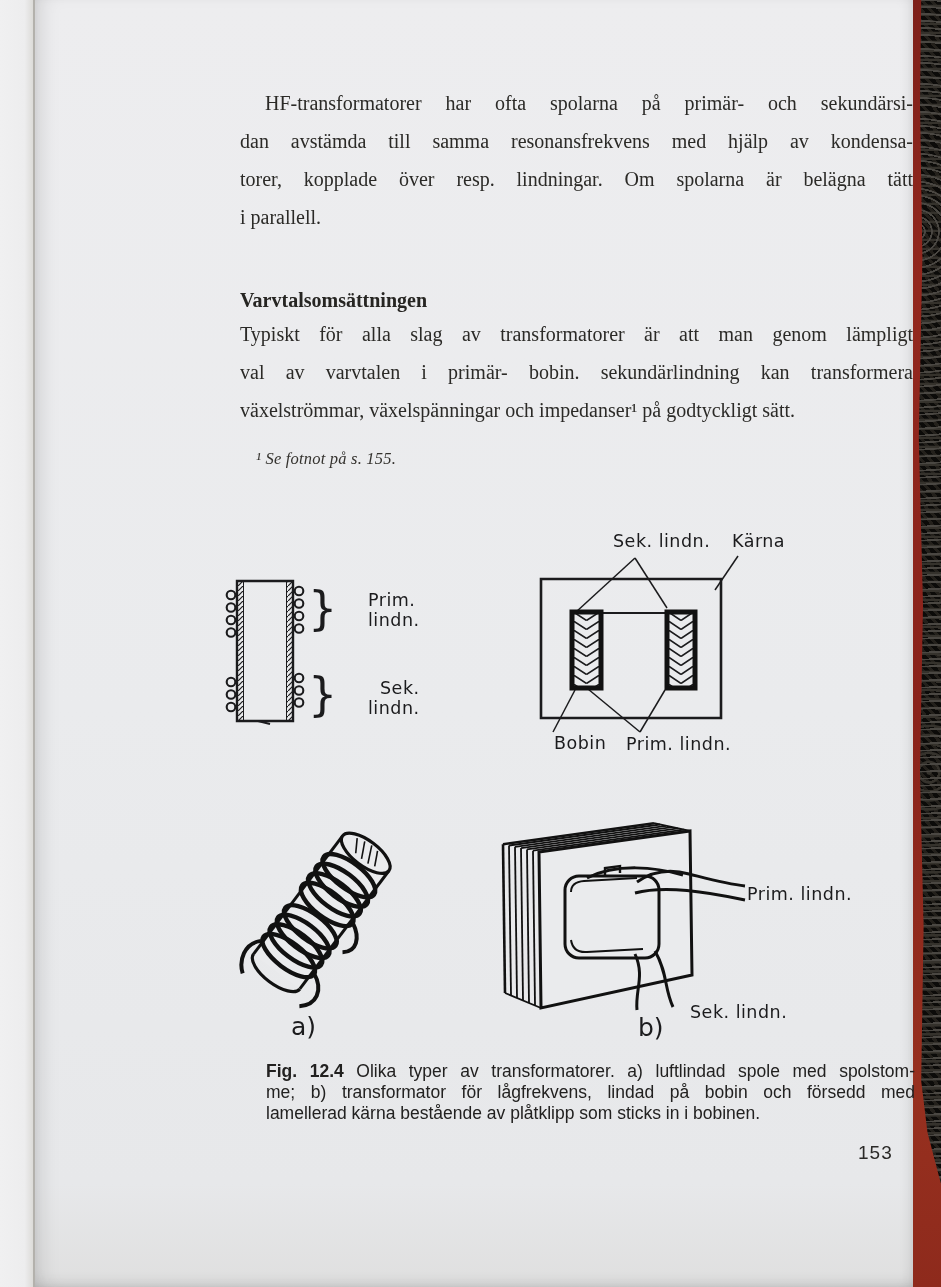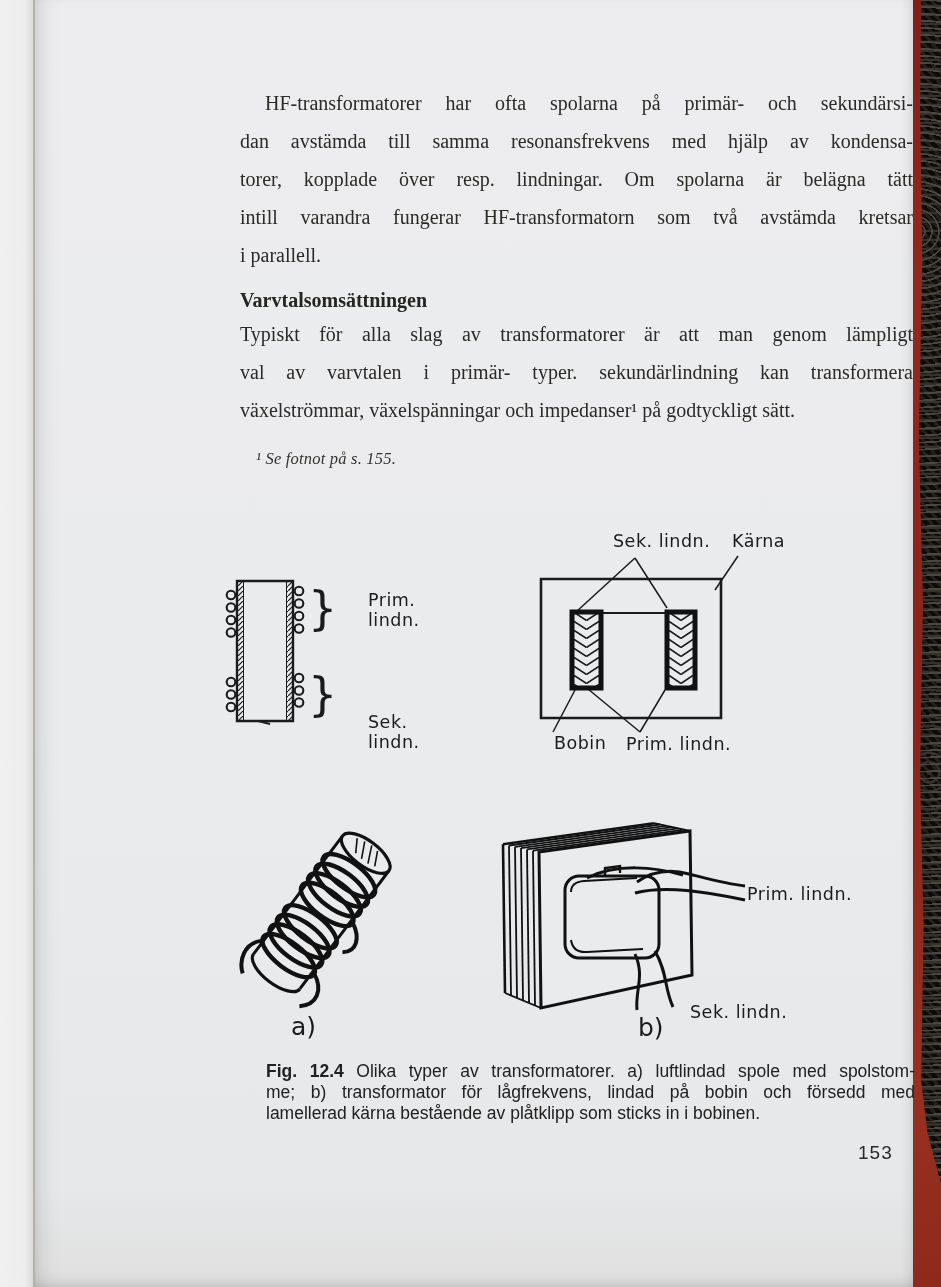--- a/index.html
+++ b/index.html
@@ -59,29 +59,28 @@
   <div class="backdrop"></div>
   <div class="cover"></div>
   <div class="underpage"></div>
 
   <div class="page">
 
     <div class="abs body-text" style="top:84px;">
       <div class="bline jline indent">HF-transformatorer har ofta spolarna på primär- och sekundärsi-</div>
       <div class="bline jline">dan avstämda till samma resonansfrekvens med hjälp av kondensa-</div>
       <div class="bline jline">torer, kopplade över resp. lindningar. Om spolarna är belägna tätt</div>
-      <div class="bline jline">intill varandra fungerar HF-transformatorn som två avstämda kretsar</div>
       <div class="bline">i parallell.</div>
     </div>
 
     <div class="abs heading" style="left:205px;top:285px;">Varvtalsomsättningen</div>
 
     <div class="abs body-text" style="top:315px;">
       <div class="bline jline">Typiskt för alla slag av transformatorer är att man genom lämpligt</div>
-      <div class="bline jline">val av varvtalen i primär- typer. sekundärlindning kan transformera</div>
+      <div class="bline jline">val av varvtalen i primär- bobin. sekundärlindning kan transformera</div>
       <div class="bline">växelströmmar, växelspänningar och impedanser¹ på godtyckligt sätt.</div>
     </div>
 
     <div class="abs footnote" style="left:205px;top:449px;margin-left:16px;">¹ Se fotnot på s. 155.</div>
 
     <svg style="left:183px;top:576px;" width="120" height="152" viewBox="0 0 120 152">
       <defs>
         <pattern id="hatchA" width="5" height="5" patternUnits="userSpaceOnUse">
           <path d="M0,5 L5,0" stroke="#1b1b1d" stroke-width="1.2" fill="none"></path>
         </pattern>
@@ -106,21 +105,21 @@
         <circle cx="81" cy="102" r="4.3"></circle>
           <circle cx="81" cy="114.5" r="4.3"></circle>
           <circle cx="81" cy="126.5" r="4.3"></circle>
       </g>
       <path d="M40,145 L52,148" stroke="#1b1b1d" stroke-width="2" fill="none"></path>
       <text x="90" y="48" font-size="46" font-family="DejaVu Sans, sans-serif" fill="#1b1b1d">}</text>
       <text x="90" y="134" font-size="46" font-family="DejaVu Sans, sans-serif" fill="#1b1b1d">}</text>
     </svg>
     <div class="dlabel" style="left:333px;top:590px;">Prim.
 lindn.</div>
-    <div class="dlabel" style="left:333px;top:712px;">Sek.
+    <div class="dlabel" style="left:333px;top:678px;text-align:right;">Sek.
 lindn.</div>
 
     <svg style="left:460px;top:550px;" width="300" height="190" viewBox="0 0 300 190">
       <defs>
         <pattern id="herr1" width="29" height="9" patternUnits="userSpaceOnUse" patternTransform="translate(77,62)">
           <path d="M1.5,0 L14.5,8.5 M27.5,0 L14.5,8.5" stroke="#1b1b1d" stroke-width="1.6" fill="none"></path>
         </pattern>
         <pattern id="herr2" width="28" height="9" patternUnits="userSpaceOnUse" patternTransform="translate(172,62)">
           <path d="M1.5,0 L14,8.5 M26.5,0 L14,8.5" stroke="#1b1b1d" stroke-width="1.6" fill="none"></path>
         </pattern>

